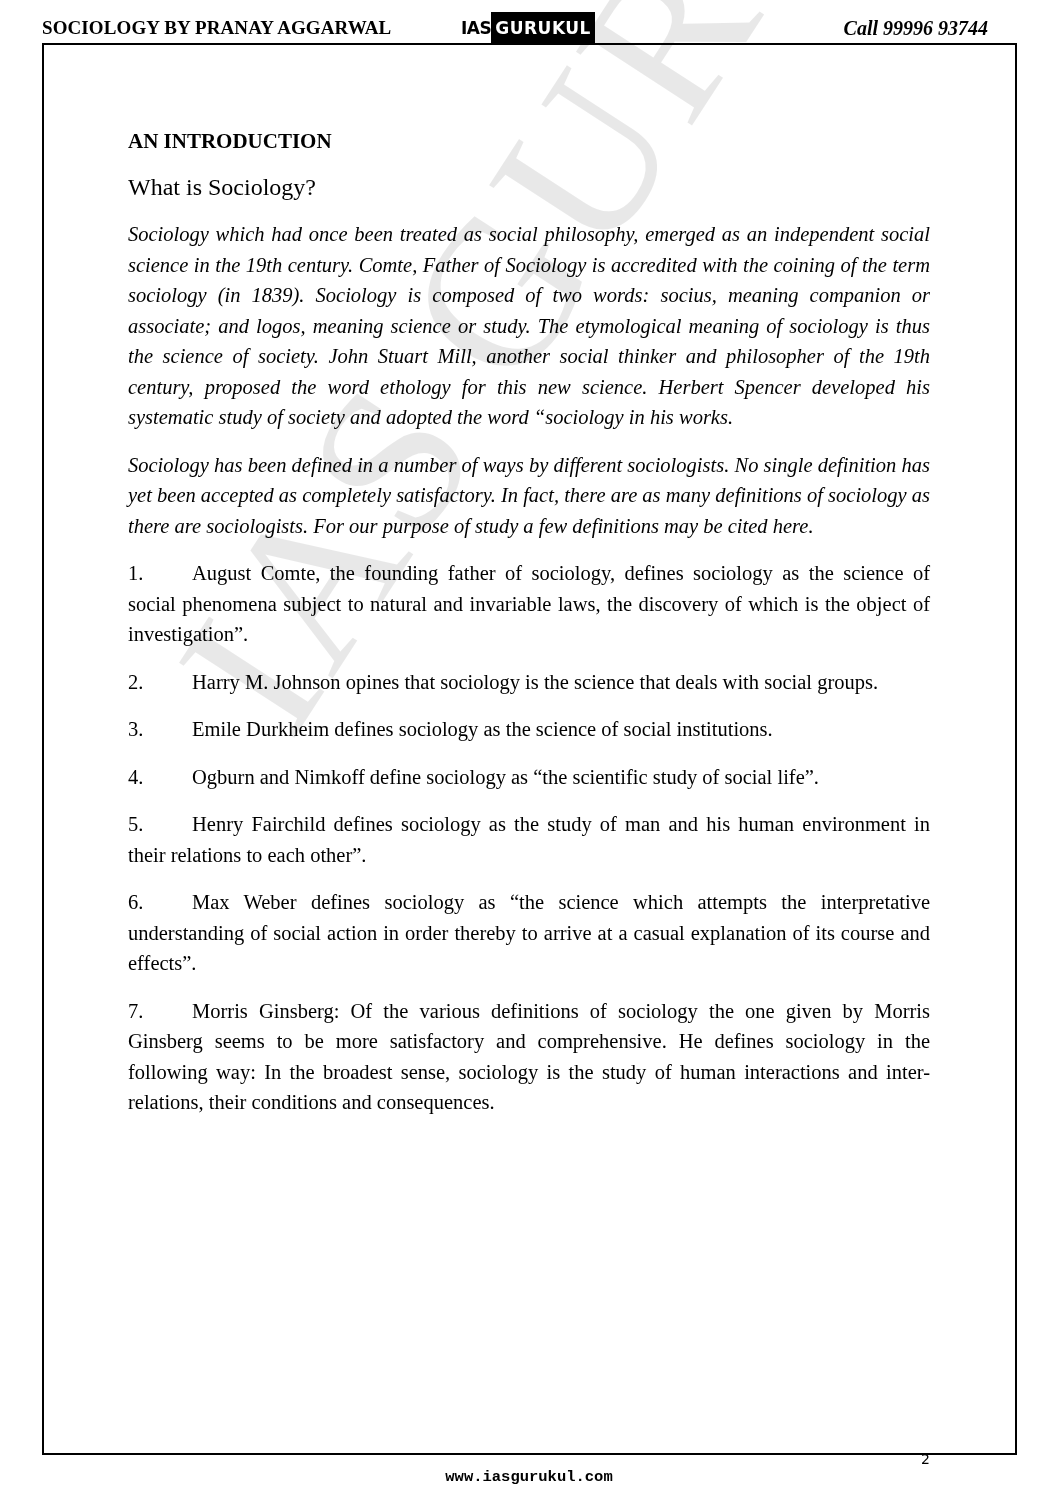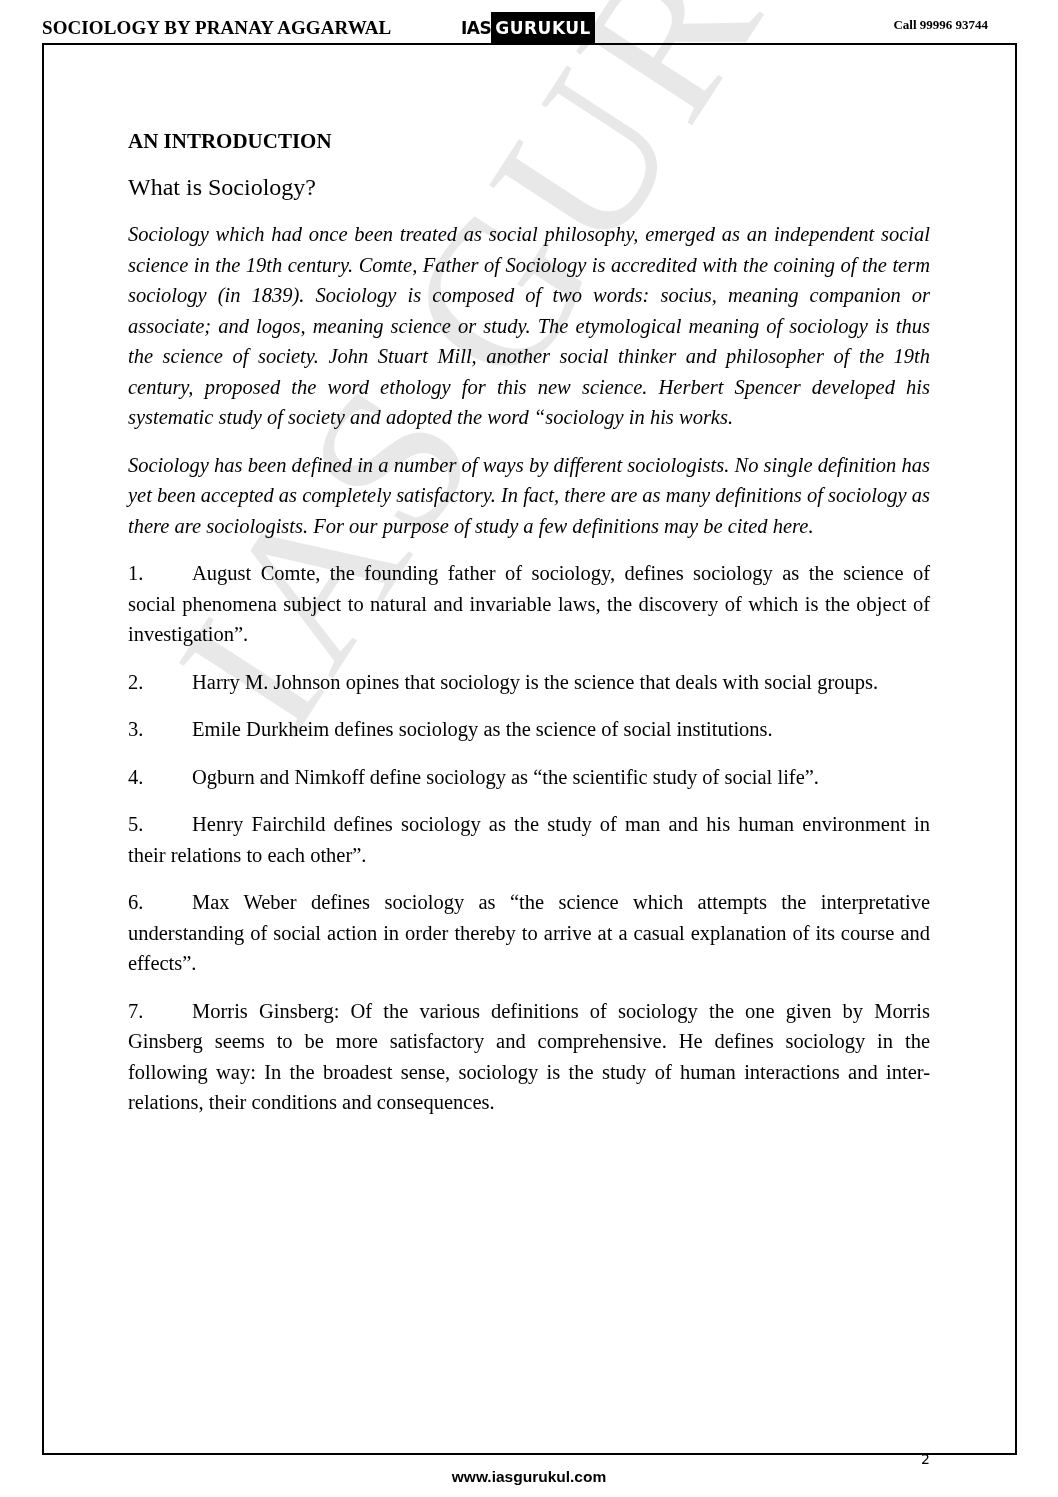--- a/index.html
+++ b/index.html
@@ -3,35 +3,35 @@
 <meta charset="utf-8">
 <style>
   html, body { margin: 0; padding: 0; background: #ffffff; }
   body { width: 1058px; height: 1497px; position: relative; overflow: hidden; font-family: "Liberation Serif", "DejaVu Serif", serif; color: #000; }
 
   .header { position: absolute; top: 14px; left: 42px; width: 973px; height: 28px; }
   .header-title { position: absolute; left: 0; top: 3px; font-weight: bold; font-size: 19px; letter-spacing: 0.1px; white-space: nowrap; }
   .logo { position: absolute; left: 419px; top: 2px; height: 24px; display: flex; align-items: center; font-family: "DejaVu Sans", sans-serif; font-weight: bold; font-size: 17px; }
   .logo-ias { color: #000; letter-spacing: -0.5px; }
   .logo-gurukul { background: #000; color: #fff; padding: 6px 4px; letter-spacing: 0.5px; }
-  .header-phone { position: absolute; right: 27px; top: 3px; font-weight: bold; font-size: 13px; white-space: nowrap; }
+  .header-phone { position: absolute; right: 27px; top: 3px; font-weight: bold; font-size: 20px; white-space: nowrap; font-style: italic; }
 
   .page-border { position: absolute; top: 43px; left: 42px; width: 971px; height: 1408px; border: 2px solid #000; box-sizing: content-box; }
 
   .watermark { position: absolute; left: 130px; top: 640px; width: 1000px; transform: rotate(-57deg); transform-origin: left top; font-family: "Liberation Serif", serif; font-size: 210px; color: rgba(0,0,0,0.09); white-space: nowrap; letter-spacing: 6px; pointer-events: none; }
 
   .content { position: absolute; left: 128px; top: 126px; width: 802px; font-size: 20.5px; line-height: 30.5px; }
   .section-title { font-weight: bold; font-size: 21px; margin: 0 0 15px 0; }
   .sub-title { font-weight: normal; font-size: 24px; margin: 8px 0 17px 0; }
   p.para { margin: 17px 0 17px 0; text-align: justify; font-style: italic; }
   .def { margin: 12px 0 17px 0; text-align: justify; }
   .def .num { display: inline-block; width: 64px; }
 
   .page-number { position: absolute; left: 921px; top: 1451px; font-family: "DejaVu Sans", sans-serif; font-size: 14px; }
-  .footer-url { position: absolute; left: 0; width: 1058px; top: 1468px; text-align: center; font-family: Liberation Sans, sans-serif; font-weight: bold; font-size: 15.5px; }
+  .footer-url { position: absolute; left: 0; width: 1058px; top: 1468px; text-align: center; font-family: Liberation Mono, monospace; font-weight: bold; font-size: 15.5px; }
 </style>
 </head>
 <body>
 
 <div class="header">
   <span class="header-title">SOCIOLOGY BY PRANAY AGGARWAL</span>
   <span class="logo">
     <span class="logo-ias">IAS</span>
     <span class="logo-gurukul">GURUKUL</span>
   </span>

